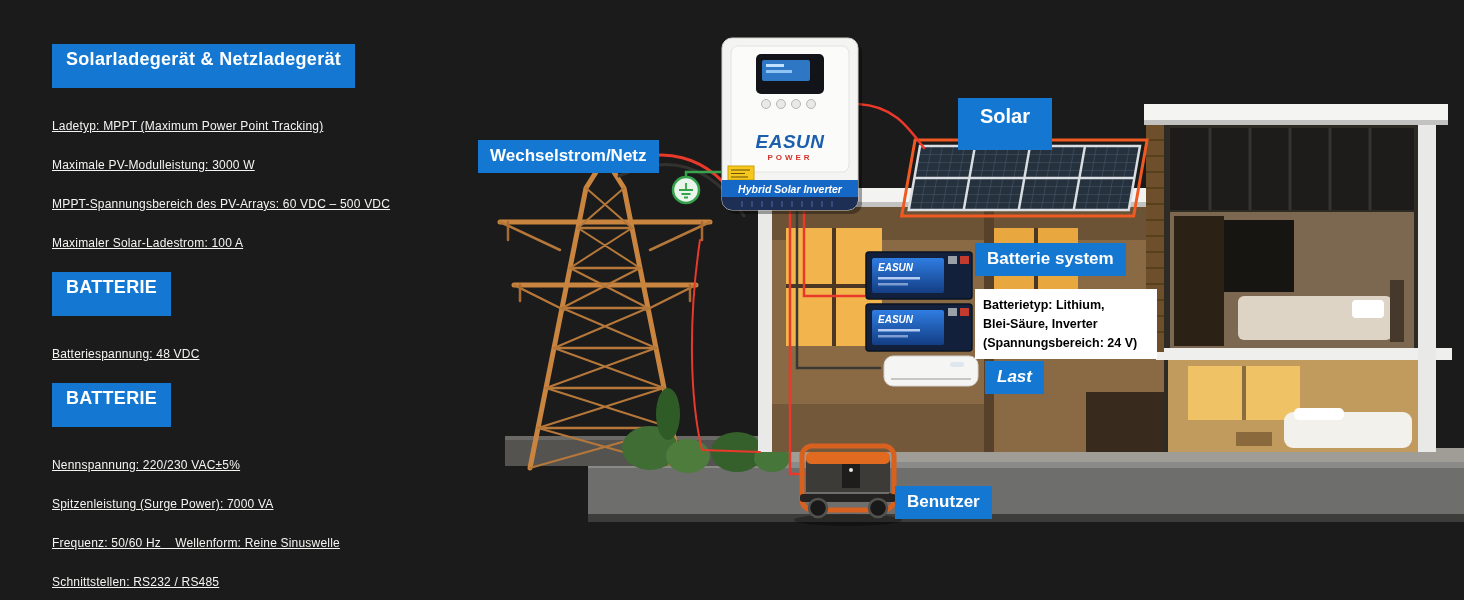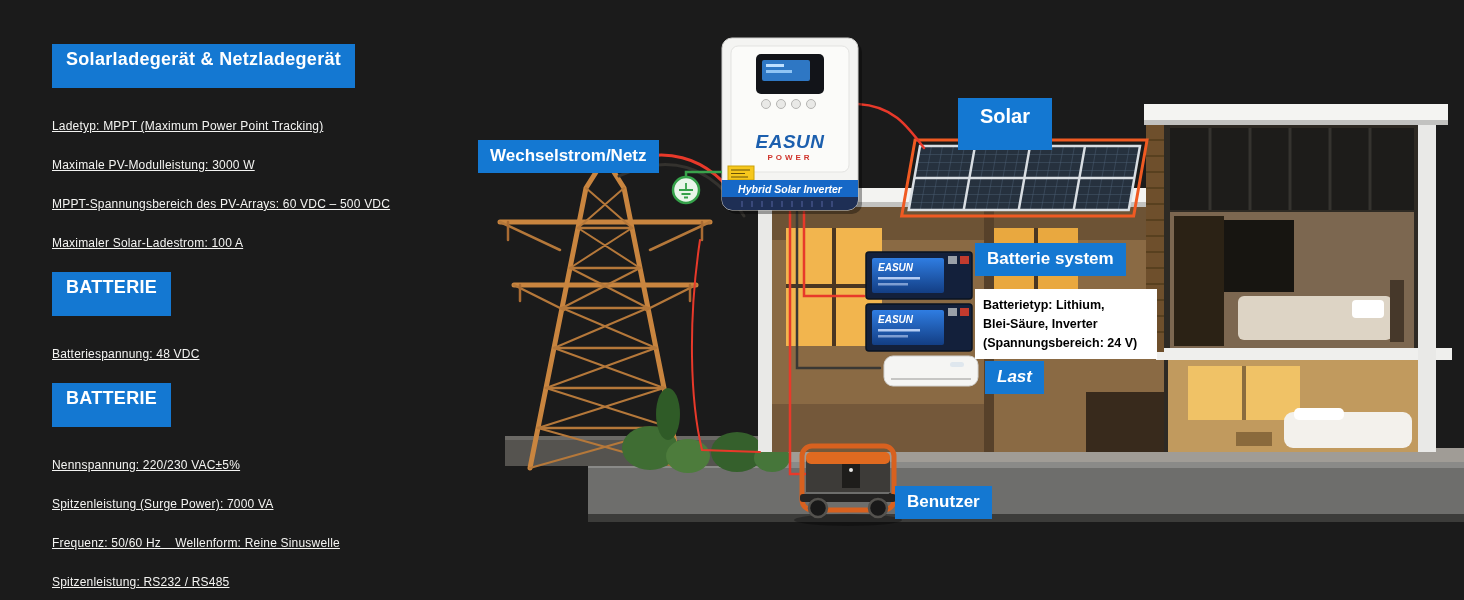--- a/index.html
+++ b/index.html
@@ -215,21 +215,21 @@
     </section>
     <section>
       <div class="badge">BATTERIE</div>
       <p class="line">Batteriespannung: 48 VDC</p>
     </section>
     <section>
       <div class="badge">BATTERIE</div>
       <p class="line">Nennspannung: 220/230 VAC±5%</p>
       <p class="line">Spitzenleistung (Surge Power): 7000 VA</p>
       <p class="line">Frequenz: 50/60 Hz&nbsp;&nbsp;&nbsp;&nbsp;Wellenform: Reine Sinuswelle</p>
-      <p class="line">Spitzenleistung: RS232 / RS485</p>
+      <p class="line">Schnittstellen: RS232 / RS485</p>
     </section>
   </div>
 
   <div class="label lbl-grid">Wechselstrom/Netz</div>
   <div class="label lbl-solar">Solar</div>
   <div class="label lbl-batt">Batterie system</div>
   <div class="battinfo">
     <div>Batterietyp: Lithium,</div>
     <div>Blei-Säure, Inverter</div>
     <div>(Spannungsbereich: 24 V)</div>

